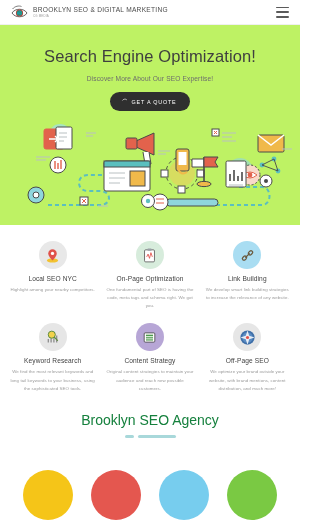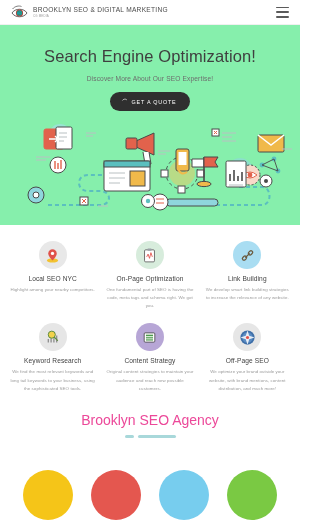--- a/index.html
+++ b/index.html
@@ -32,21 +32,21 @@
   }
   .hamburger {
     margin-left:auto; width:13px; height:11px;
     display:flex; flex-direction:column; justify-content:space-between;
     cursor:pointer;
   }
   .hamburger span { display:block; height:1.6px; width:100%; background:#5a5a5a; border-radius:1px; }
 
   
   .hero {
-    background:#86efac;
+    background:#bef264;
     padding-top:22px;
     height:200px;
     position:relative;
     text-align:center;
   }
   .hero-title {
     font-size:16.5px; color:#3f3f3f; font-weight:400;
     letter-spacing:.1px;
   }
   .hero-sub {
@@ -82,21 +82,21 @@
     font-size:6.6px; color:#3f3f3f; letter-spacing:.1px; margin-bottom:4px;
   }
   .card-desc {
     font-size:4.4px; color:#9a9a9a; line-height:1.85; letter-spacing:.08px;
   }
 
   
   .agency {
     margin-top:19px; text-align:center;
   }
-  .agency-title { font-size:14px; color:#ec4899; font-weight:400; }
+  .agency-title { font-size:14px; color:#15803d; font-weight:400; }
   .divider {
     margin:7px auto 0; width:58px; height:3px;
     display:flex; align-items:center; justify-content:center; gap:4px;
   }
   .divider .d-short { width:9px; height:2.4px; background:#a8d8da; border-radius:2px; }
   .divider .d-long  { width:38px; height:2.4px; background:#a8d8da; border-radius:2px; }
 
   .bottom-circles {
     position:absolute; left:0; right:0; bottom:0; height:16px;
     display:flex; justify-content:space-around; align-items:flex-end;

